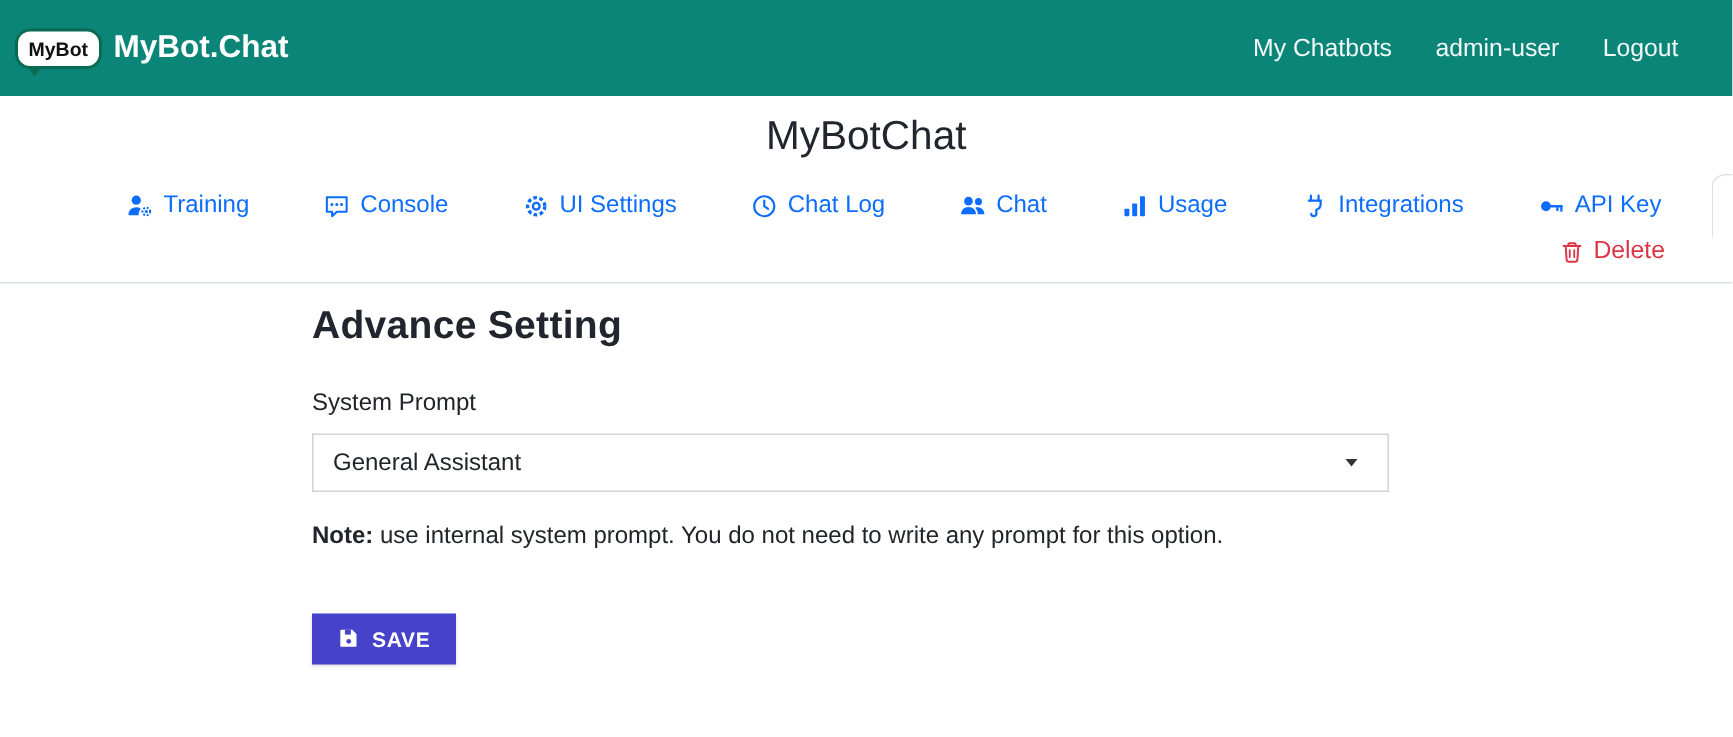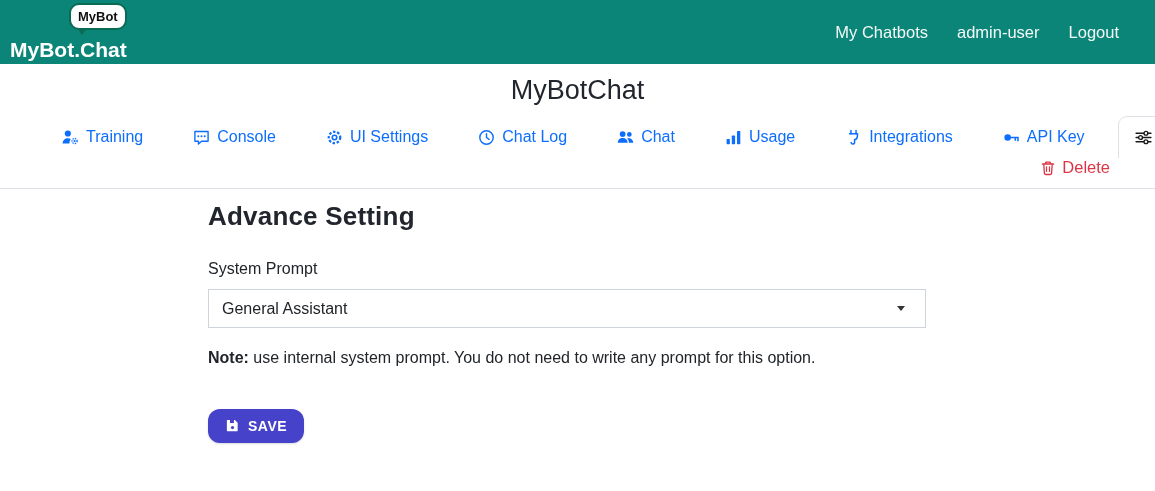--- a/index.html
+++ b/index.html
@@ -10,21 +10,21 @@
     overflow: hidden;
   }
   
   .navbar {
     height: 64px;
     background: #0b8577;
     display: flex;
     align-items: center;
     padding: 0 36px 0 10px;
   }
-  .brand { display: flex; align-items: flex-end; gap: 8px; cursor: pointer; flex-direction: column; }
+  .brand { display: flex; align-items: center; gap: 8px; cursor: pointer; }
   .logo-bubble {
     position: relative;
     background: #fff;
     border: 2px solid #0a6b55;
     border-radius: 10px;
     padding: 5px 7px;
     font-size: 13px;
     font-weight: 700;
     color: #111;
     line-height: 1;
@@ -55,21 +55,21 @@
     font-weight: 400;
     color: #212529;
     margin-top: 11px;
     color: #21252d;
   }
 
   
   .tabs {
     display: flex;
     align-items: stretch;
-    padding-left: 45px;
+    padding-left: 68px;
     margin-top: 10px;
     height: 42px;
   }
   .tab {
     display: flex;
     align-items: center;
     gap: 7px;
     padding: 8px 16px;
     margin-right: 16px;
     color: #0d6efd;
@@ -151,21 +151,21 @@
   }
   .note b { font-weight: 700; }
   .save-btn {
     margin-top: 42px;
     display: inline-flex;
     align-items: flex-start;
     gap: 8px;
     background: #4642c9;
     color: #fff;
     border: none;
-    border-radius: 12px;
+    border-radius: 0;
     padding: 9px 17px;
     font-family: "Liberation Sans", sans-serif;
     font-size: 14px;
     font-weight: 700;
     letter-spacing: .5px;
     cursor: pointer;
     box-shadow: 0 1px 2px rgba(0,0,0,.15);
   }
   .save-btn svg { width: 15px; height: 15px; }
 </style>

